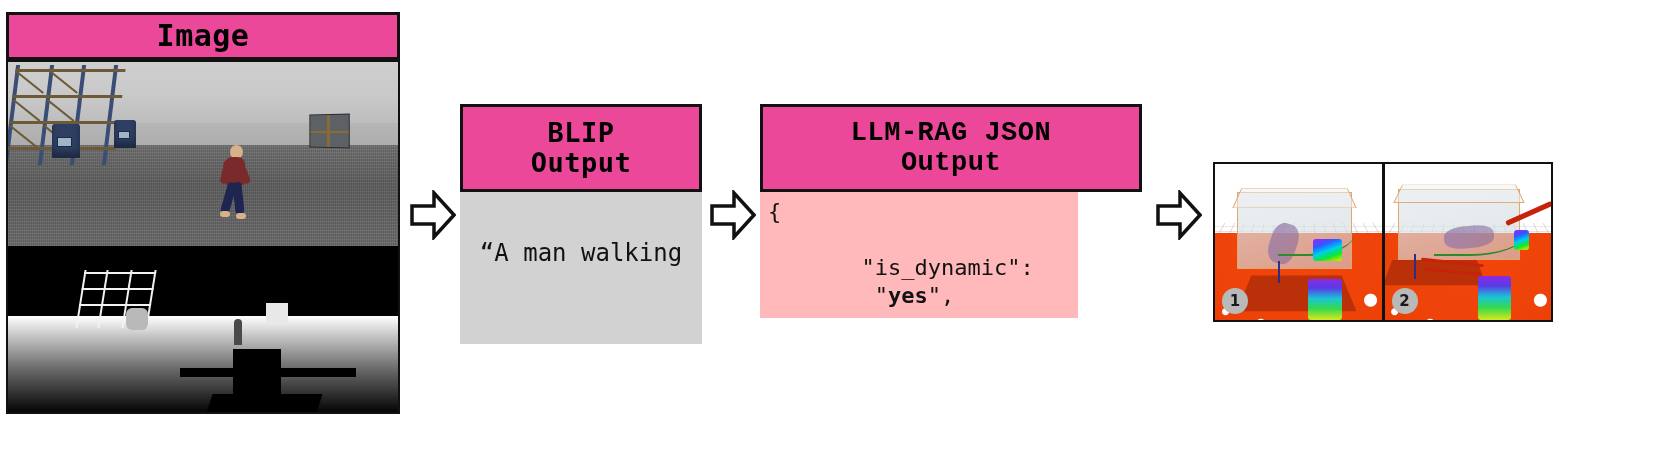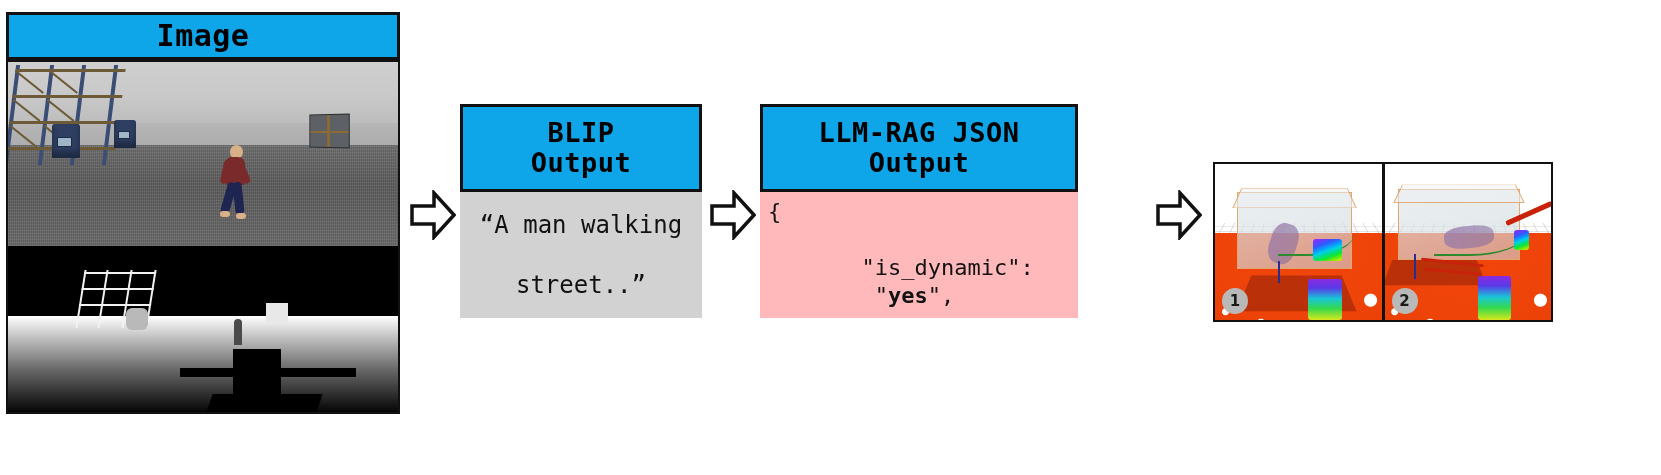--- a/index.html
+++ b/index.html
@@ -3,21 +3,21 @@
 <meta charset="utf-8">
 <style>
   html,body{margin:0;padding:0;background:#ffffff;}
   body{width:1661px;height:475px;position:relative;overflow:hidden;
        font-family:"DejaVu Sans Mono","Liberation Mono",monospace;}
 
   .stage{position:absolute;left:0;top:0;width:1661px;height:475px;}
 
   
   .hdr{
-    position:absolute;background:#0ea5e9;border:3px solid #111111;
+    position:absolute;background:#ec4899;border:3px solid #111111;
     display:flex;align-items:center;justify-content:center;text-align:center;
     font-weight:bold;color:#000000;letter-spacing:0.5px;line-height:1.12;
     box-sizing:border-box;
   }
   .body-box{position:absolute;box-sizing:border-box;overflow:hidden;}
 
   
   #img-hdr{left:6px;top:12px;width:394px;height:48px;font-size:30px;}
   #img-body{left:6px;top:60px;width:394px;height:354px;border:2px solid #111;background:#000;}
 
@@ -67,26 +67,26 @@
   .d-box{position:absolute;background:#e8e8e8;}
   .d-person{position:absolute;background:#4a4a4a;border-radius:4px 4px 0 0;}
   .d-shadow{position:absolute;background:#000;}
 
   
   .arrow{position:absolute;}
   .arrow svg{display:block;}
 
   
   #blip-hdr{left:460px;top:104px;width:242px;height:88px;font-size:27px;}
-  #blip-body{left:460px;top:192px;width:242px;height:126px;background:#d2d2d2;
+  #blip-body{left:460px;top:192px;width:242px;height:152px;background:#d2d2d2;
      display:flex;align-items:center;justify-content:center;text-align:center;
      font-size:24px;color:#111;line-height:1.26;padding:4px 8px;}
 
   
-  #json-hdr{left:760px;top:104px;width:318px;height:88px;font-size:27px;}
+  #json-hdr{left:760px;top:104px;width:382px;height:88px;font-size:27px;font-family:Liberation Mono, monospace;}
   #json-body{left:760px;top:192px;width:318px;height:126px;background:#ffb9ba;
      font-size:22px;color:#111;line-height:1.28;padding:6px 0 0 8px;text-align:left;}
   #json-body b{font-weight:bold;}
   .jl{white-space:pre;}
   .jl.ind1{padding-left:14px;}
 
   
   #mpc-hdr{left:1213px;top:108px;width:340px;height:54px;font-size:28px;}
   #mpc-body{left:1213px;top:162px;width:340px;height:160px;border:2px solid #111;
      display:flex;background:#fff;box-sizing:border-box;}
@@ -213,21 +213,20 @@
   <div class="hdr" id="blip-hdr">
     <span>
       <span>BLIP</span><br>
       <span>Output</span>
     </span>
   </div>
   <div class="body-box" id="blip-body">
     <span>
       <span>“A man walking</span><br>
       <br>
-      <span>street..”</span>
     </span>
   </div>
 
   <div class="arrow" style="left:710px;top:190px;">
     <svg width="46" height="50" viewBox="0 0 46 50">
       <polygon points="2,16 24,16 24,3 44,25 24,47 24,34 2,34" fill="#ffffff" stroke="#111111" stroke-width="3.5" stroke-linejoin="miter"></polygon>
     </svg>
   </div>
 
   <div class="hdr" id="json-hdr">

